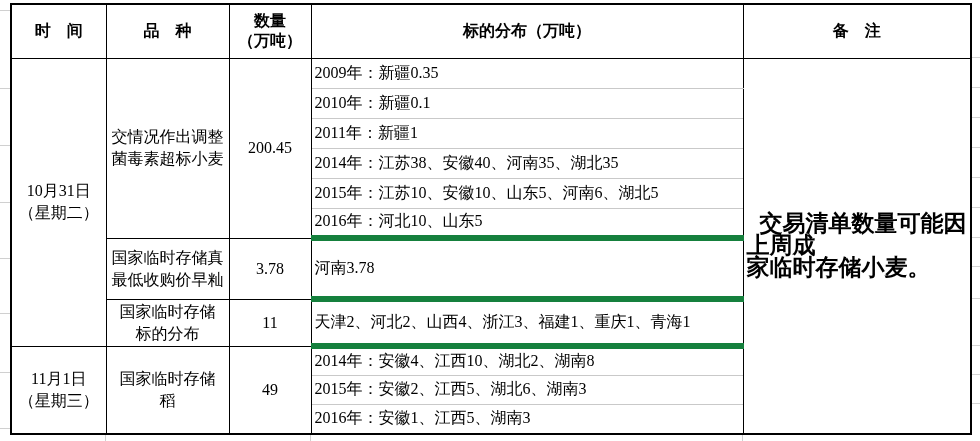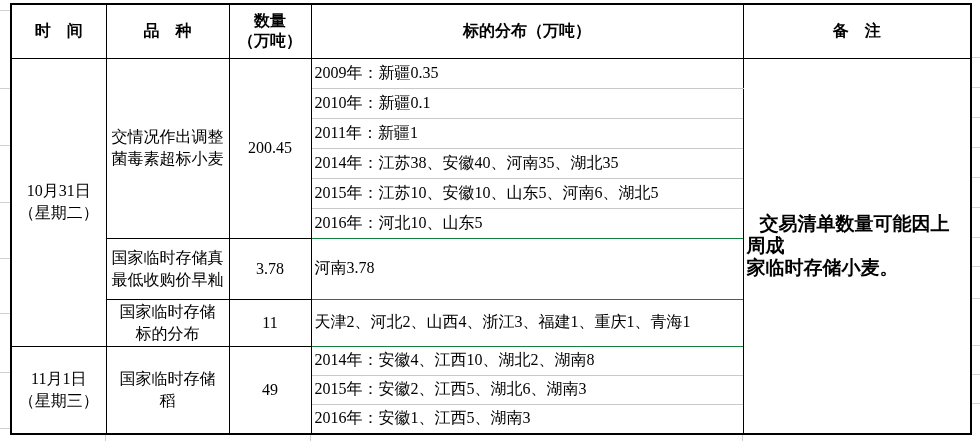--- a/index.html
+++ b/index.html
@@ -17,23 +17,23 @@
     border:1px solid #000;padding:0;overflow:hidden;
     font-size:16px;color:#000;vertical-align:middle;
   }
   th{font-weight:bold;text-align:center;line-height:20px;}
   .c-time,.c-variety,.c-qty{text-align:center;line-height:22px;}
   .c-dist{
     text-align:left;padding-left:3px;border-top:0;
     white-space:nowrap;
   }
   .c-dist.sub{border-bottom:1px solid #c9c9c9;}
-  .c-dist.end{border-bottom:1px solid #15803d;}
+  .c-dist.end{border-bottom:6px solid #15803d;}
   .c-remark{
-    font-weight:bold;font-size:19px;line-height:22px;
+    font-weight:bold;font-size:23px;line-height:22px;
     padding:0 3px;text-align:left;
   }
   .remark-l1{text-indent:13px;}
   tr.h54{height:54px;}
   tr.h30{height:30px;}
   tr.h61{height:61px;}
   tr.h47{height:47px;}
   tr.h29{height:29px;}
   
   .tick-l{position:absolute;left:0;width:10px;height:1px;background:#d0d0d0;}

